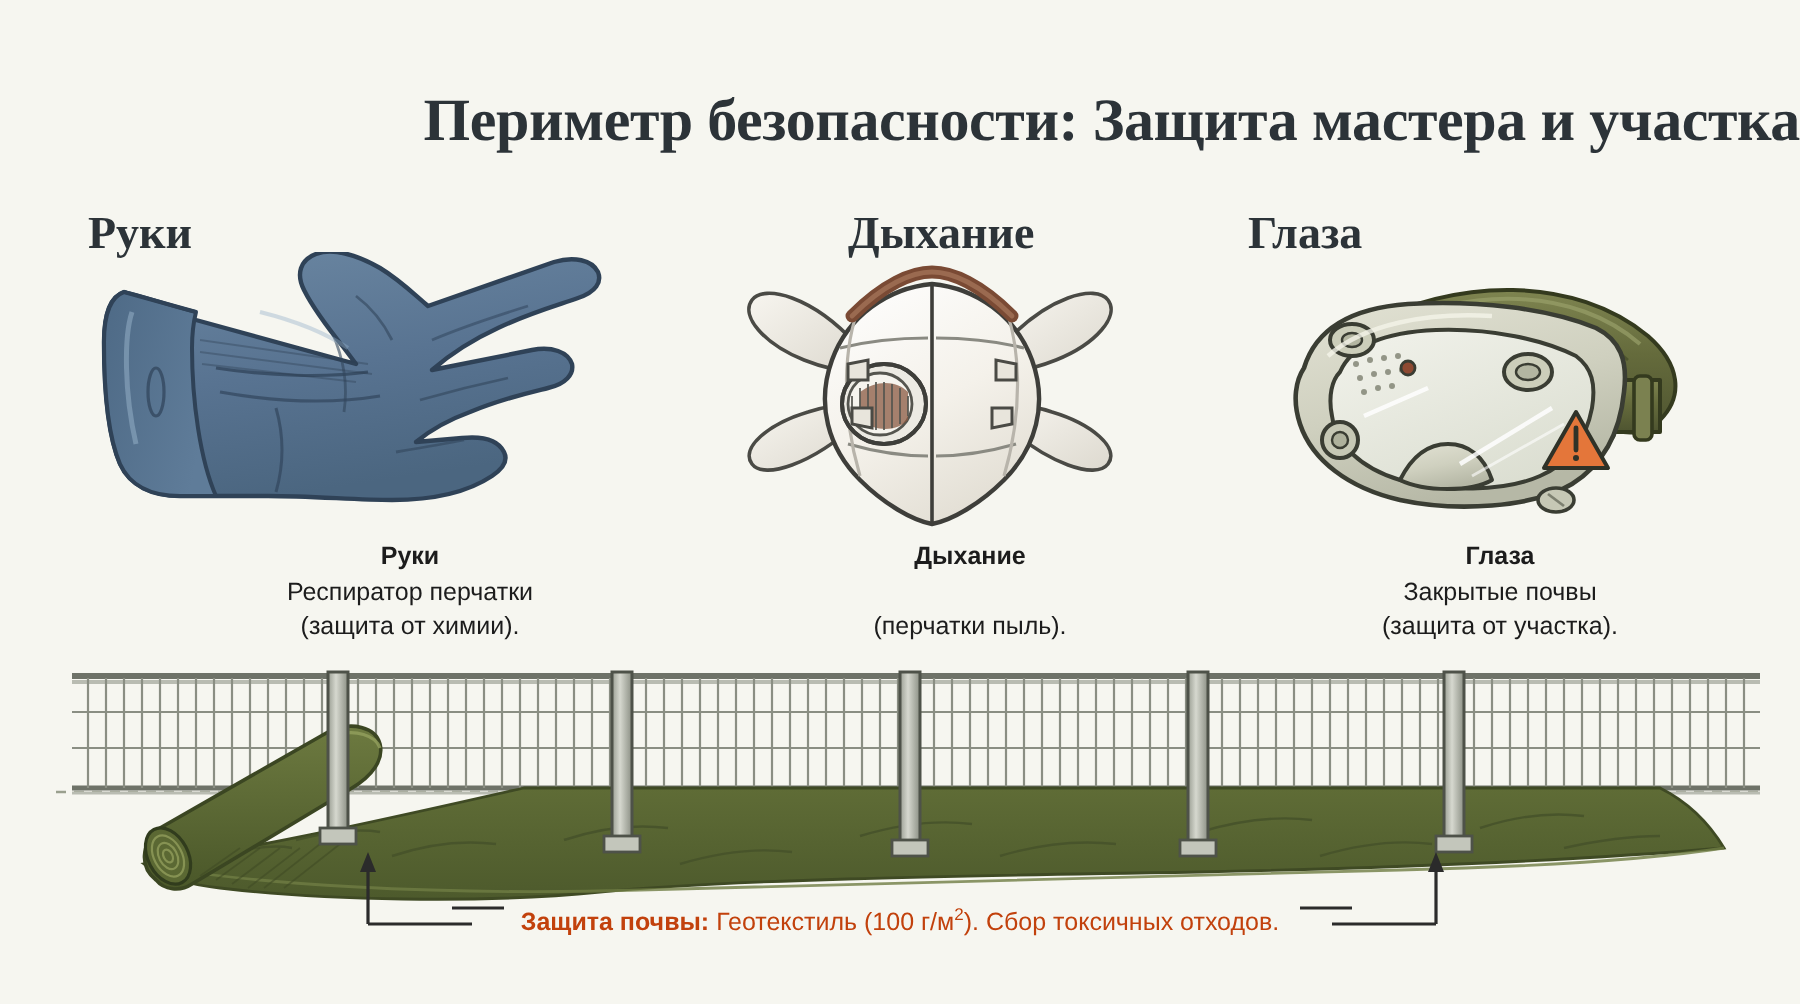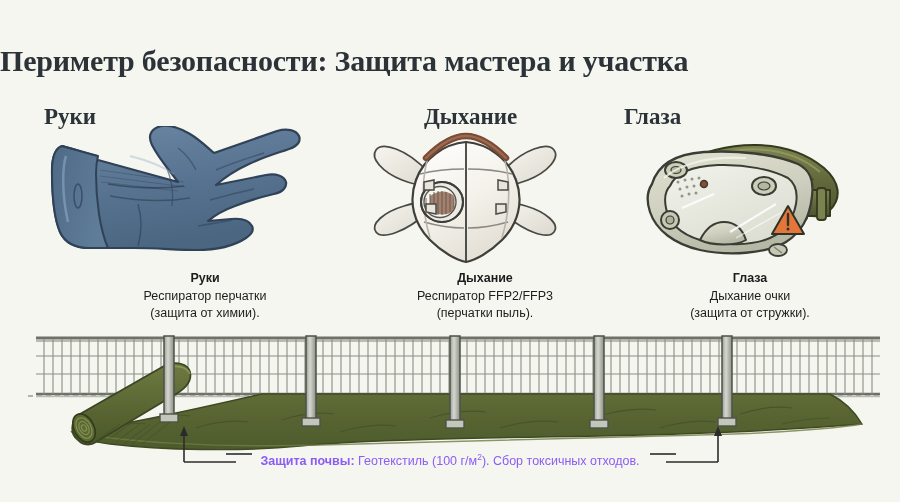--- a/index.html
+++ b/index.html
@@ -17,21 +17,21 @@
     font-family: "Liberation Sans", sans-serif;
     -webkit-font-smoothing: antialiased;
   }
 
   
   #title {
     position: absolute;
     left: 0;
     top: 44px;
     width: 900px;
-    text-align: left;
+    text-align: right;
     font-family: "Liberation Serif", serif;
     font-weight: bold;
     font-size: 30px;
     letter-spacing: -0.2px;
     color: #2c3338;
     white-space: nowrap;
   }
 
   
   .col-heading {
@@ -82,21 +82,21 @@
   }
 
   
   #soil-note {
     position: absolute;
     left: 0;
     top: 452px;
     width: 900px;
     text-align: center;
     font-size: 12.5px;
-    color: #8b5cf6;
+    color: #c2410c;
     white-space: nowrap;
   }
   #soil-note .note-label { font-weight: bold; }
   #soil-note sup { font-size: 8.5px; vertical-align: super; }
 </style>
 </head>
 <body>
 
 <div id="poster">
 
@@ -324,28 +324,28 @@
   </div>
 
   <div class="caption" id="caption-hands">
     <span class="cap-title">Руки</span>
     <span>Респиратор перчатки</span><br>
     <span>(защита от химии).</span>
   </div>
 
   <div class="caption" id="caption-breath">
     <span class="cap-title">Дыхание</span>
-    <span>Респиратор FFP2/FFP3</span><br>
+    <br>
     <span>(перчатки пыль).</span>
   </div>
 
   <div class="caption" id="caption-eyes">
     <span class="cap-title">Глаза</span>
-    <span>Дыхание очки</span><br>
-    <span>(защита от стружки).</span>
+    <span>Закрытые почвы</span><br>
+    <span>(защита от участка).</span>
   </div>
 
   <div id="scene">
     <svg width="900" height="130" viewBox="0 0 900 130" xmlns="http://www.w3.org/2000/svg">
       <defs>
         <linearGradient id="soilGrad" x1="0" y1="0" x2="0" y2="1">
           <stop offset="0%" stop-color="#5f6c36"></stop>
           <stop offset="100%" stop-color="#4d5a2c"></stop>
         </linearGradient>
         <linearGradient id="rollGrad" x1="0" y1="0" x2="0" y2="1">

